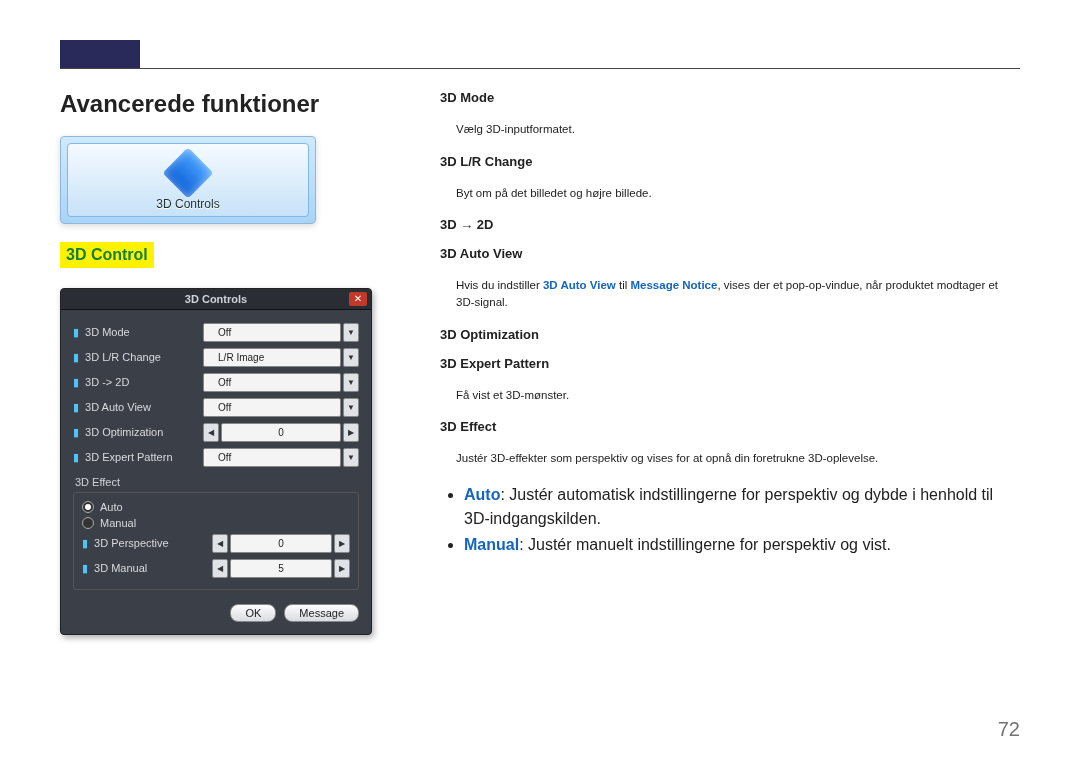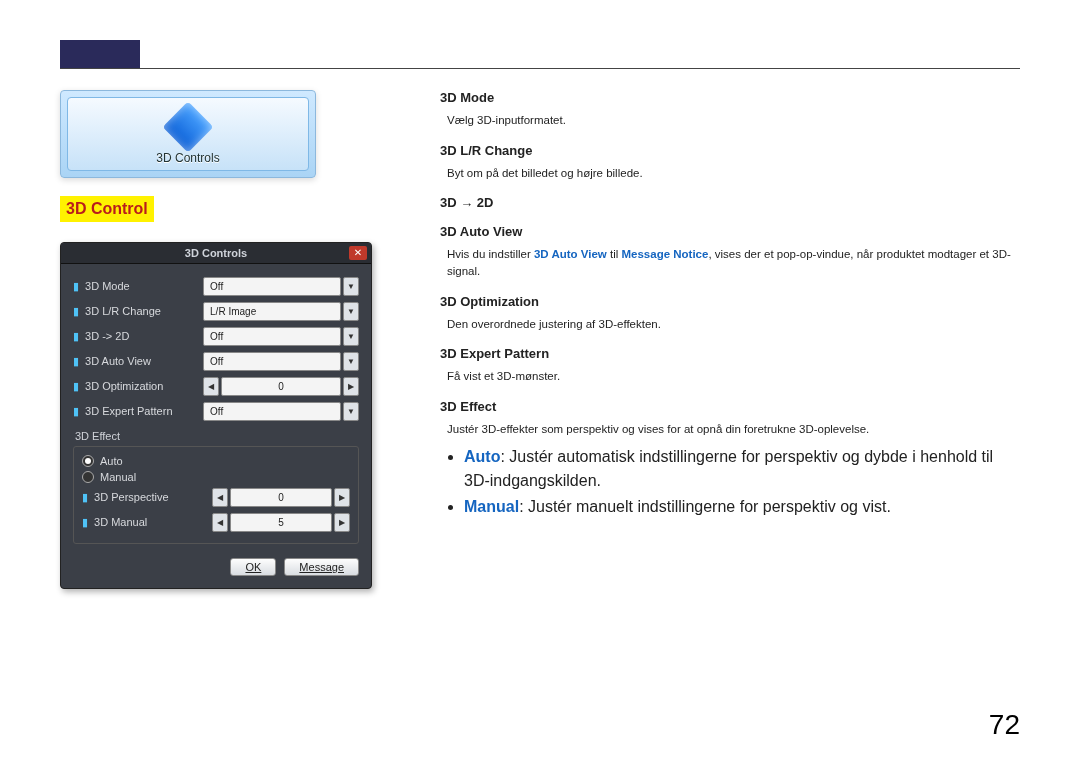--- a/index.html
+++ b/index.html
@@ -43,21 +43,21 @@
     padding-top: 40px;
   }
   h1.section-title {
     font-size: 24px;
     font-weight: 600;
     margin: 0 0 18px 0;
   }
   h2.sub-heading {
     display: inline-block;
     background: #fff200;
-    color: #b91c1c;
+    color: #15803d;
     font-size: 16px;
     font-weight: 700;
     padding: 4px 6px;
     margin: 18px 0 6px 0;
   }
   .icon-row {
     background: linear-gradient(#cfe9ff,#aad4f5);
     border: 1px solid #8cb8dd;
     border-radius: 4px;
     width: 242px;
@@ -172,21 +172,21 @@
     flex: 1;
     display: flex;
     align-items: center;
     gap: 2px;
   }
   .panel-row .input {
     background: #f4f4f4;
     color: #222;
     border: 1px solid #888;
     border-radius: 2px;
-    padding: 1px 6px;
+    padding: 1px 14px;
     height: 15px;
     flex: 1;
     display: flex;
     align-items: center;
     font-size: 10px;
   }
   .panel-row .dropdown-caret, .panel-row .stepper-btn {
     width: 14px; height: 17px;
     background: #dfe3e8;
     border: 1px solid #888;
@@ -230,36 +230,35 @@
   }
   .panel-footer {
     padding: 8px 12px 12px;
     display: flex;
     justify-content: flex-end;
     gap: 8px;
   }
   .panel-btn {
     background: linear-gradient(#fdfdfd,#d9dde2);
     border: 1px solid #888;
-    border-radius: 3px;
+    border-radius: 8px;
     padding: 2px 14px;
     font-size: 11px;
     color: #222;
-    text-decoration: underline;
   }
   
   .entry { margin-bottom: 14px; }
   .entry h3 {
     font-size: 13px;
     font-weight: 700;
     margin: 0 0 4px 0;
   }
   .entry p {
     font-size: 11.5px;
-    margin: 7px;
+    margin: 16px;
     line-height: 1.45;
     color: #222;
   }
   .entry .inline-blue {
     color: #1565c0;
     font-weight: 700;
   }
   ul.sub-bullets {
     margin: 6px 0 0 0;
     padding-left: 24px;
@@ -270,33 +269,34 @@
     margin-bottom: 2px;
   }
   ul.sub-bullets .kw {
     color: #1565c0;
     font-weight: 700;
   }
   .page-number {
     position: absolute;
     right: 60px;
     bottom: 22px;
-    font-size: 28px;
-    color: #000000;
+    font-size: 20px;
+    color: #737373;
   }
 </style>
 </head>
 <body>
 
 <div class="header-tick"></div>
 <div class="header-rule"></div>
 
 <div class="page">
 
   <div class="left-col">
+    <h1 class="section-title">Avancerede funktioner</h1>
 
     <div class="icon-row">
       <div class="icon-card selected">
         <div class="icon-glyph">
             <div class="cube-icon"></div>
           </div>
         <div class="icon-label">3D Controls</div>
       </div>
     </div>
 
@@ -409,21 +409,20 @@
       <h3>3D → 2D</h3>
     </div>
     <div class="entry">
       <h3>3D Auto View</h3>
       <p>
         <span>Hvis du indstiller </span><span class="inline-blue">3D Auto View</span><span> til </span><span class="inline-blue">Message Notice</span><span>, vises der et pop-op-vindue, når produktet modtager et 3D-signal.</span>
       </p>
     </div>
     <div class="entry">
       <h3>3D Optimization</h3>
-      <p>Den overordnede justering af 3D-effekten.</p>
     </div>
     <div class="entry">
       <h3>3D Expert Pattern</h3>
       <p>Få vist et 3D-mønster.</p>
     </div>
     <div class="entry">
       <h3>3D Effect</h3>
       <p>Justér 3D-effekter som perspektiv og vises for at opnå din foretrukne 3D-oplevelse.</p>
       <ul class="sub-bullets">
         <li><span class="kw">Auto</span><span>: Justér automatisk indstillingerne for perspektiv og dybde i henhold til 3D-indgangskilden.</span></li>

